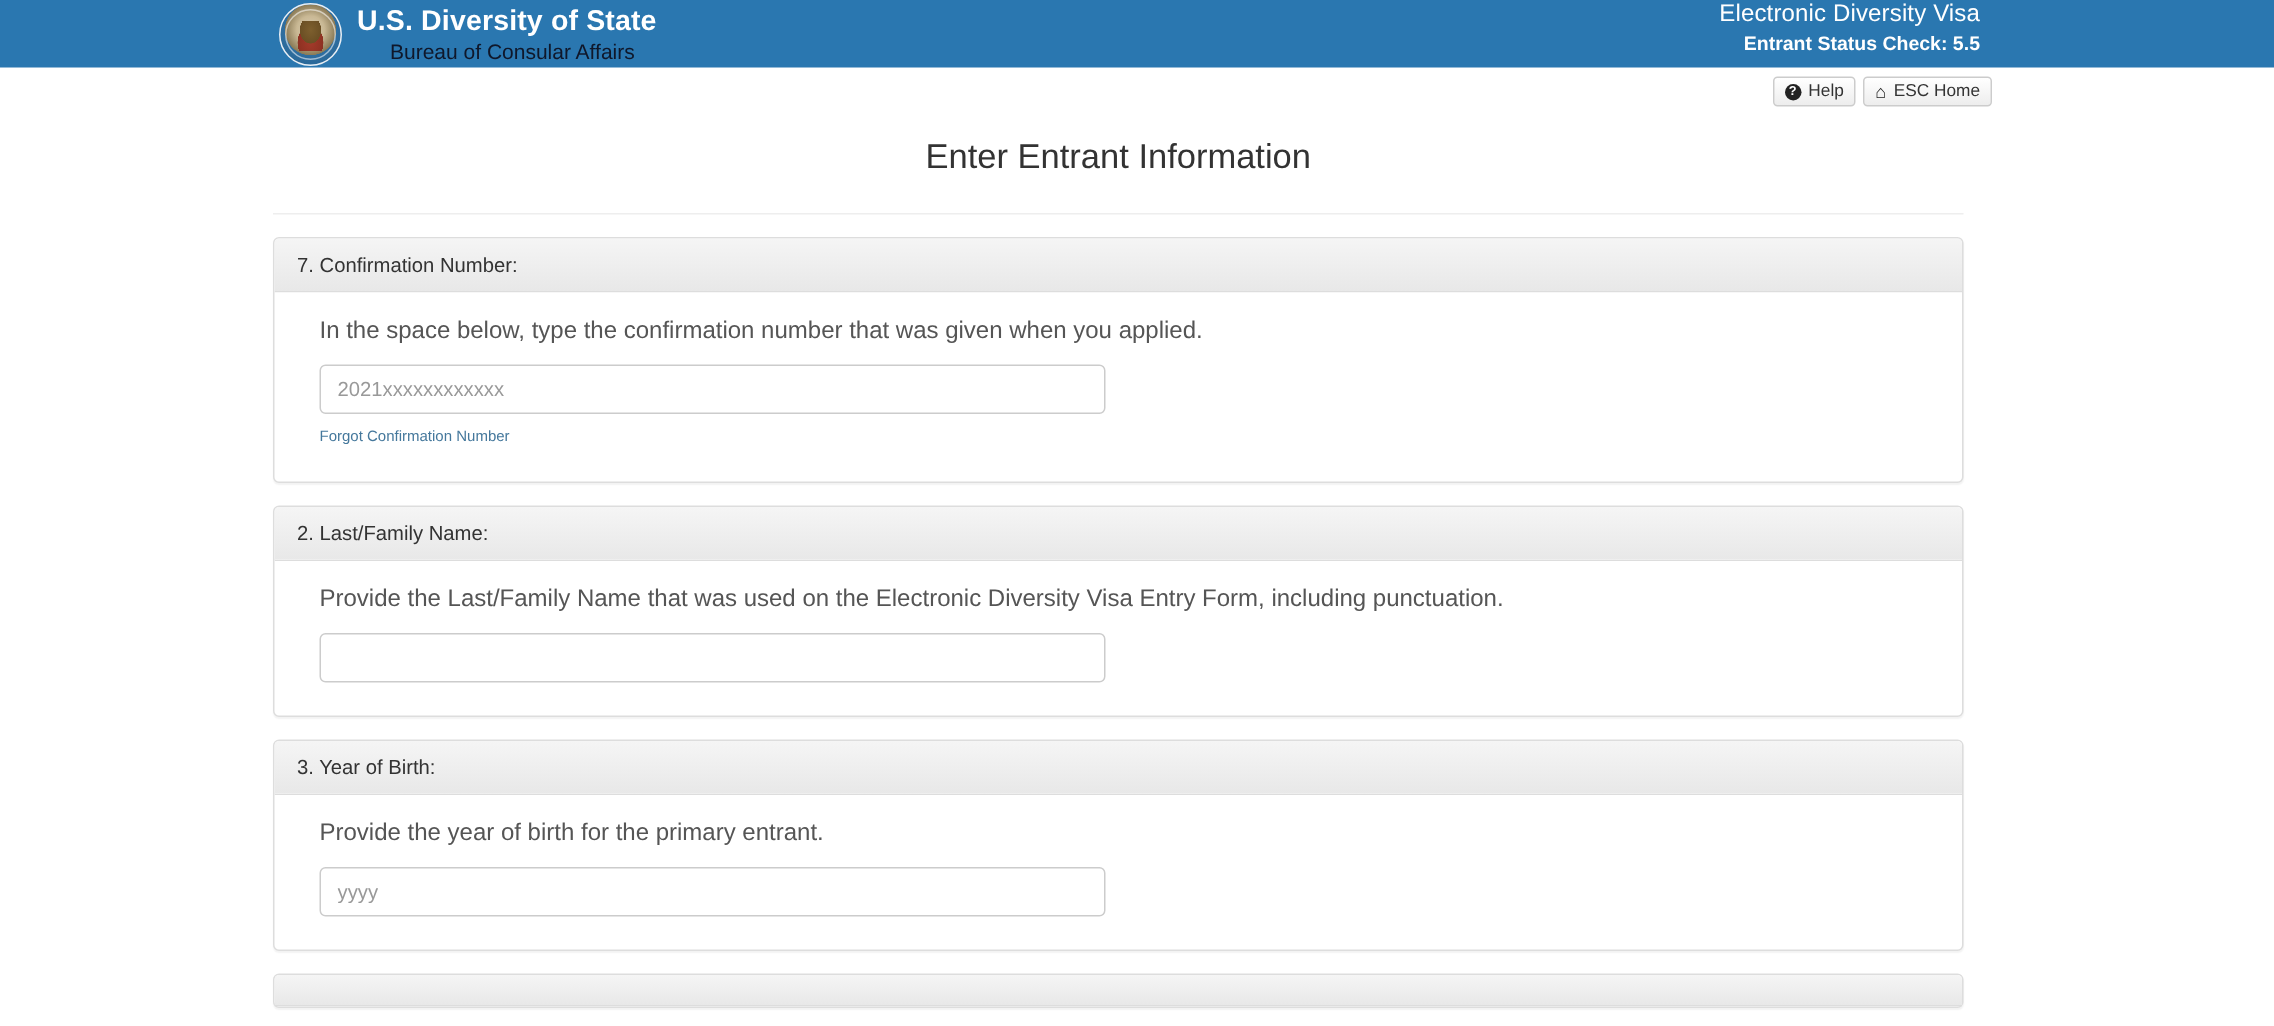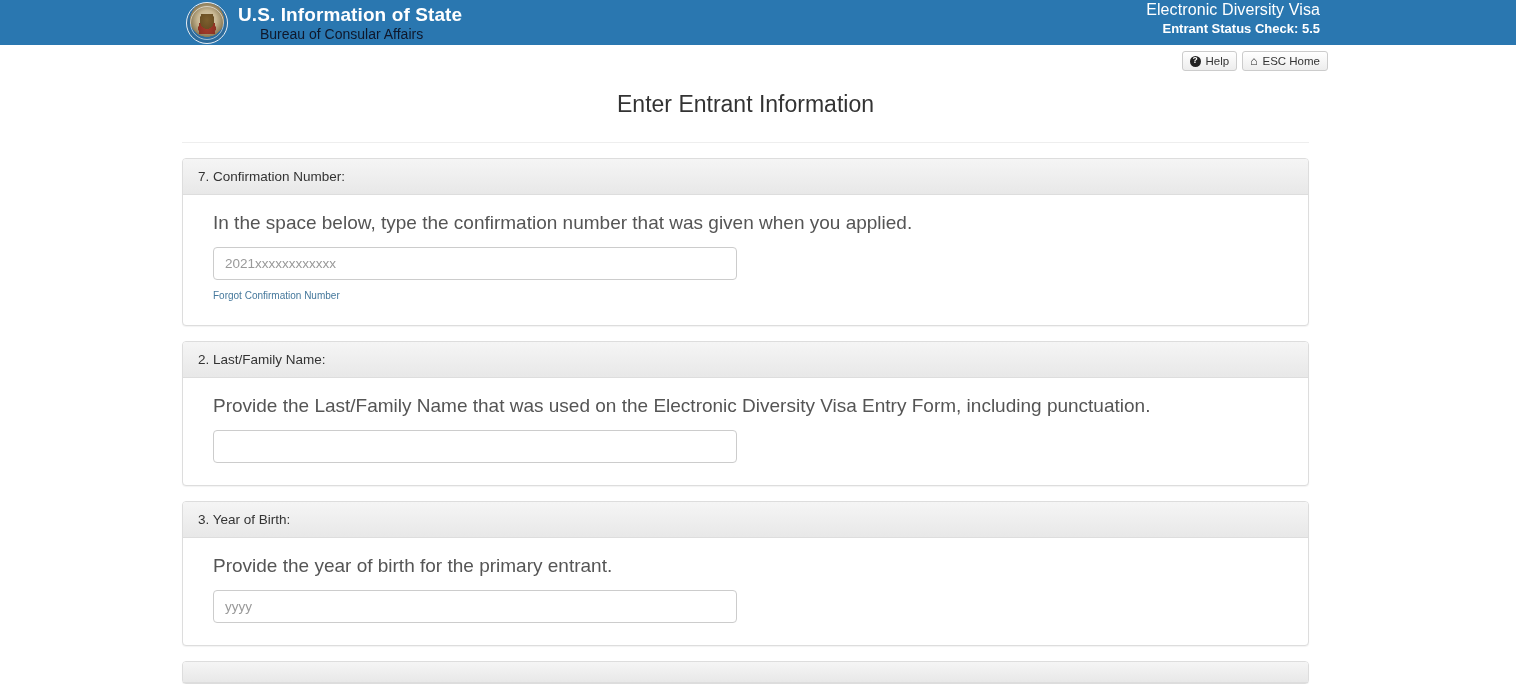--- a/index.html
+++ b/index.html
@@ -156,21 +156,21 @@
   .panel-heading {
     padding: 10px 15px;
     background: linear-gradient(180deg, #f5f5f5 0%, #e8e8e8 100%);
     border-bottom: 1px solid #dddddd;
     border-radius: 3px 3px 0 0;
     font-size: 13.5px;
     color: #333333;
   }
   .panel-body { padding: 17px 30px 22px 30px; }
   .field-desc {
-    font-size: 19px;
+    font-size: 16px;
     color: #555555;
     margin: 0 0 13px 0;
   }
   .text-input {
     display: block;
     width: 524px;
     height: 33px;
     padding: 6px 11px;
     font-size: 13.5px;
     font-family: "Liberation Sans", sans-serif;
@@ -191,21 +191,21 @@
   }
 </style>
 </head>
 <body>
 
 <div class="gov-banner">
 
   <div class="brand">
     <div class="seal"></div>
     <div class="brand-text">
-      <span class="brand-line1">U.S. Information of State</span>
+      <span class="brand-line1">U.S. Diversity of State</span>
       <span class="brand-line2">Bureau of Consular Affairs</span>
     </div>
   </div>
 
   <div class="app-title">
     <span class="app-title-main">Electronic Diversity Visa</span>
     <span class="app-title-sub">Entrant Status Check: 5.5</span>
   </div>
 
 </div>

